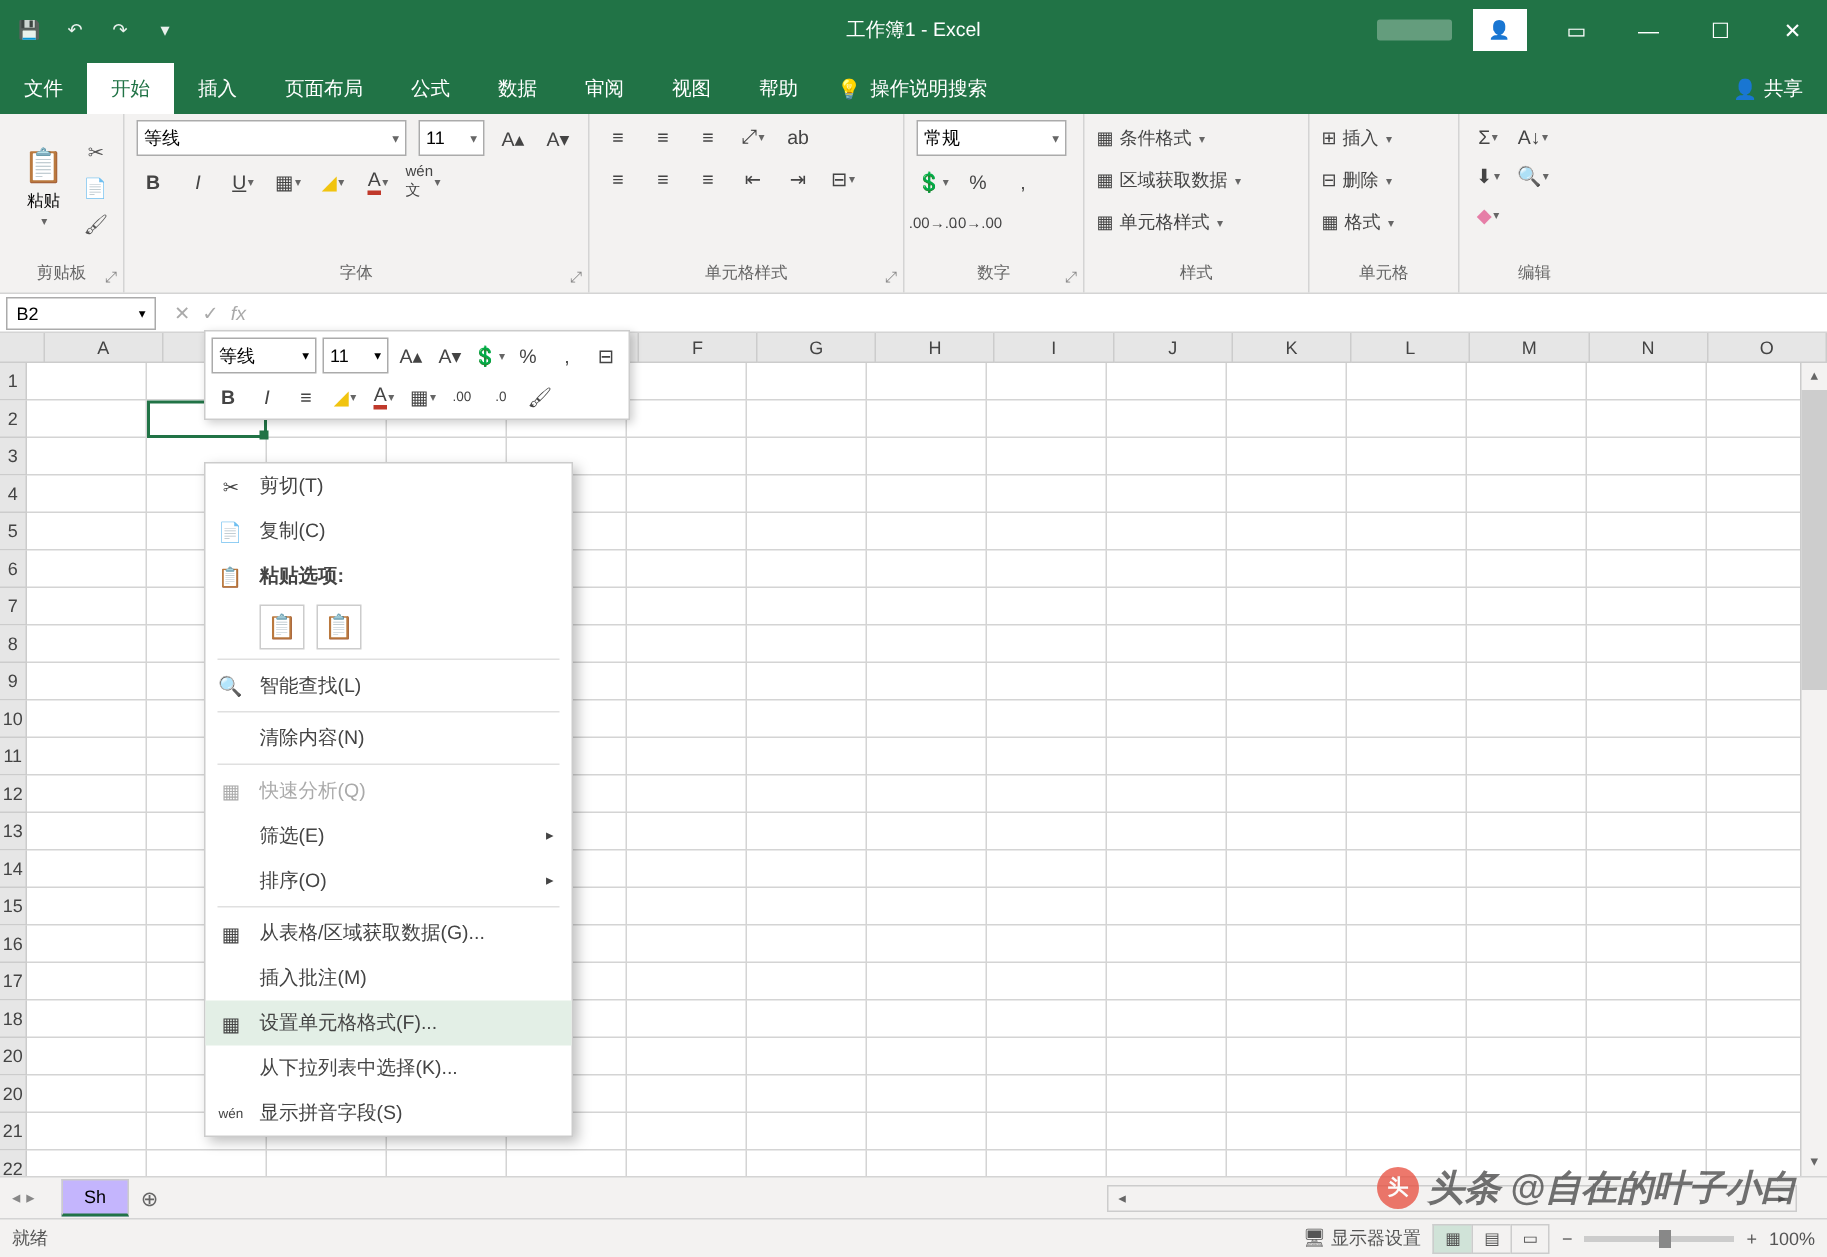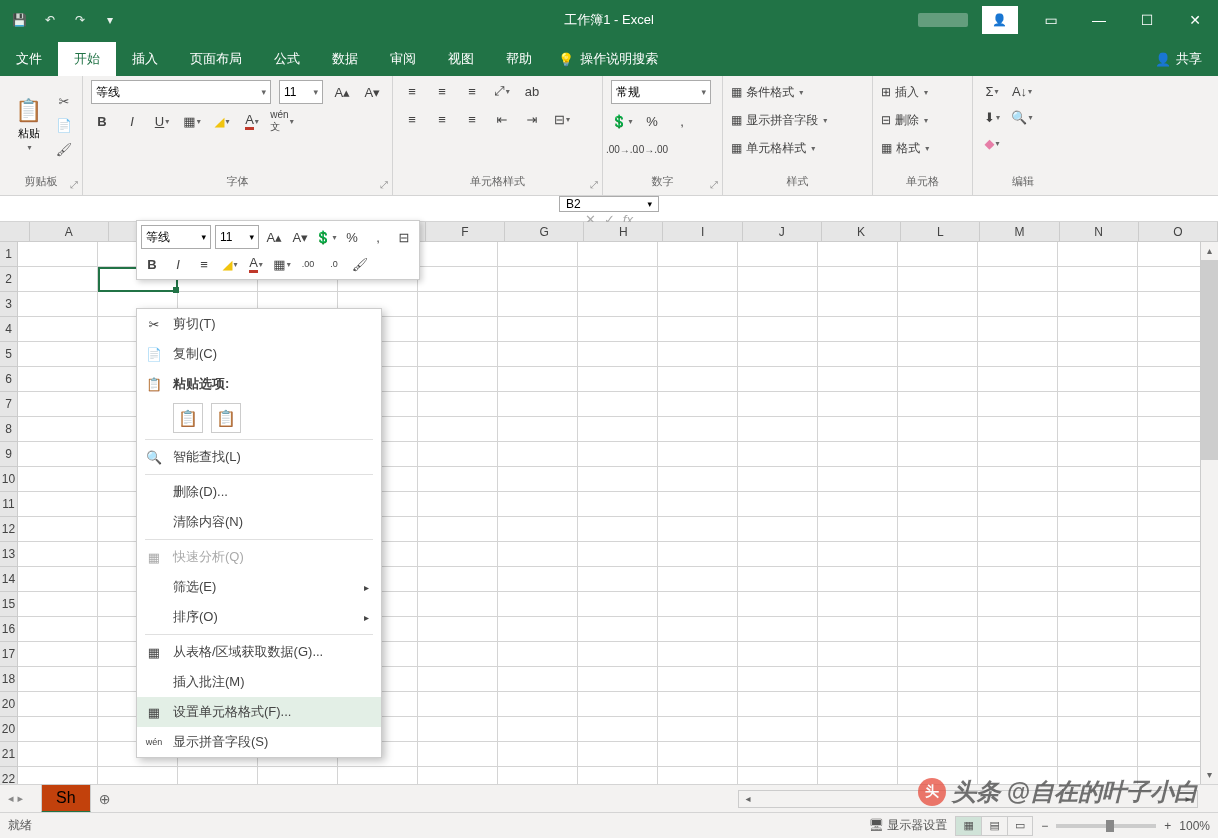--- a/index.html
+++ b/index.html
@@ -29,21 +29,21 @@
 .icon-col { display: flex; flex-direction: column; gap: 6px; justify-content: center; }
 .icon-sm { width: 20px; height: 18px; display: flex; align-items: center; justify-content: center; font-size: 13px; color: #555; }
 .combo { height: 24px; border: 1px solid #ababab; background: #fff; display: flex; align-items: center; padding: 0 4px; font-size: 12px; }
 .combo .dd { margin-left: auto; font-size: 9px; color: #666; }
 .btn-row { display: flex; gap: 8px; align-items: center; }
 .ribbon-btn { width: 22px; height: 22px; display: flex; align-items: center; justify-content: center; font-size: 13px; color: #444; }
 .dd-tiny { font-size: 8px; color: #666; margin-left: 1px; }
 .menu-item-r { display: flex; align-items: center; gap: 4px; font-size: 12px; color: #444; height: 24px; }
 .collapse-btn { position: absolute; right: 8px; bottom: 4px; font-size: 12px; color: #888; }
 
-.namebox-row { height: 26px; border-bottom: 1px solid #d4d4d4; display: flex; align-items: center; flex-direction: column; }
+.namebox-row { height: 26px; border-bottom: 1px solid #d4d4d4; display: flex; align-items: center; }
 .name-box { width: 100px; height: 22px; border: 1px solid #ababab; margin: 0 4px; padding: 0 6px; font-size: 12px; display: flex; align-items: center; }
 .name-box .dd { margin-left: auto; font-size: 9px; }
 .formula-btns { display: flex; gap: 8px; padding: 0 8px; color: #aaa; font-size: 13px; }
 
 .mini-toolbar { position: absolute; left: 136px; top: 220px; background: #fff; border: 1px solid #ccc; box-shadow: 2px 2px 6px rgba(0,0,0,0.2); padding: 4px; z-index: 100; }
 .mini-row { display: flex; gap: 4px; align-items: center; }
 .mini-row + .mini-row { margin-top: 4px; }
 .mini-combo { height: 24px; border: 1px solid #ababab; display: flex; align-items: center; padding: 0 4px; font-size: 12px; }
 .mini-btn { width: 22px; height: 22px; display: flex; align-items: center; justify-content: center; font-size: 13px; color: #444; border: 1px solid transparent; }
 
@@ -65,21 +65,21 @@
 .cm-item:hover, .cm-item.hover { background: #e3efe6; }
 .cm-item.disabled { color: #aaa; }
 .cm-icon { width: 18px; text-align: center; font-size: 13px; }
 .cm-arrow { margin-left: auto; font-size: 10px; }
 .cm-paste-opts { padding: 4px 0 4px 36px; display: flex; gap: 8px; }
 .cm-paste-btn { width: 30px; height: 30px; border: 1px solid #ccc; display: flex; align-items: center; justify-content: center; font-size: 16px; }
 .cm-sep { height: 1px; background: #e0e0e0; margin: 2px 8px; }
 
 .sheet-tabs { position: absolute; bottom: 26px; left: 0; right: 0; height: 28px; background: #f3f2f1; border-top: 1px solid #d4d4d4; display: flex; align-items: center; }
 .sheet-nav { display: flex; gap: 4px; padding: 0 8px; color: #888; font-size: 11px; }
-.sheet-tab { padding: 4px 14px; background: #c2410c; border: 1px solid #ccc; border-bottom: 2px solid #217346; font-size: 16px; margin-left: 10px; }
+.sheet-tab { padding: 4px 14px; background: #c4b5fd; border: 1px solid #ccc; border-bottom: 2px solid #217346; font-size: 12px; margin-left: 10px; }
 .sheet-add { padding: 0 8px; font-size: 14px; color: #666; }
 .hscroll { margin-left: auto; width: 460px; height: 18px; background: #f3f2f1; border: 1px solid #ccc; display: flex; align-items: center; margin-right: 20px; }
 .hscroll .sb-btn { width: 18px; text-align: center; font-size: 10px; color: #666; }
 .hscroll .sb-track { flex: 1; position: relative; }
 .hscroll .sb-thumb { position: absolute; left: 0; width: 120px; height: 100%; background: #cdcdcd; }
 
 .statusbar { position: absolute; bottom: 0; left: 0; right: 0; height: 26px; background: #f3f2f1; border-top: 1px solid #d4d4d4; display: flex; align-items: center; font-size: 12px; color: #555; padding: 0 8px; }
 .statusbar .right { margin-left: auto; display: flex; align-items: center; gap: 8px; }
 .view-btns { display: flex; }
 .view-btn { width: 26px; height: 20px; border: 1px solid #ccc; border-right: none; display: flex; align-items: center; justify-content: center; font-size: 11px; }
@@ -237,21 +237,21 @@
 
   <div class="ribbon-group" style="width:150px">
     <div class="ribbon-content" style="flex-direction:column;gap:4px;">
       <div class="menu-item-r">
           <span>▦</span>
           <span>条件格式</span>
           <span class="dd-tiny">▾</span>
         </div>
       <div class="menu-item-r">
           <span>▦</span>
-          <span>显示拼音字段</span>
+          <span>区域获取数据</span>
           <span class="dd-tiny">▾</span>
         </div>
       <div class="menu-item-r">
           <span>▦</span>
           <span>单元格样式</span>
           <span class="dd-tiny">▾</span>
         </div>
     </div>
     <div class="group-label">样式</div>
   </div>
@@ -789,24 +789,20 @@
     <div class="cm-paste-btn">📋</div>
   </div>
   <div class="cm-sep"></div>
   <div class="cm-item">
       <span class="cm-icon">🔍</span>
       <span>智能查找(L)</span>
     </div>
   <div class="cm-sep"></div>
   <div class="cm-item">
       <span class="cm-icon"></span>
-      <span>删除(D)...</span>
-    </div>
-  <div class="cm-item">
-      <span class="cm-icon"></span>
       <span>清除内容(N)</span>
     </div>
   <div class="cm-sep"></div>
   <div class="cm-item disabled">
       <span class="cm-icon">▦</span>
       <span>快速分析(Q)</span>
     </div>
   <div class="cm-item">
       <span class="cm-icon"></span>
       <span>筛选(E)</span>
@@ -822,20 +818,24 @@
       <span class="cm-icon">▦</span>
       <span>从表格/区域获取数据(G)...</span>
     </div>
   <div class="cm-item">
       <span class="cm-icon"></span>
       <span>插入批注(M)</span>
     </div>
   <div class="cm-item hover">
       <span class="cm-icon">▦</span>
       <span>设置单元格格式(F)...</span>
+    </div>
+  <div class="cm-item">
+      <span class="cm-icon"></span>
+      <span>从下拉列表中选择(K)...</span>
     </div>
   <div class="cm-item">
       <span class="cm-icon" style="font-size:9px;">wén</span>
       <span>显示拼音字段(S)</span>
     </div>
 </div>
 
 <div class="vscroll">
   <div class="sb-btn">▴</div>
   <div class="sb-thumb"></div>

